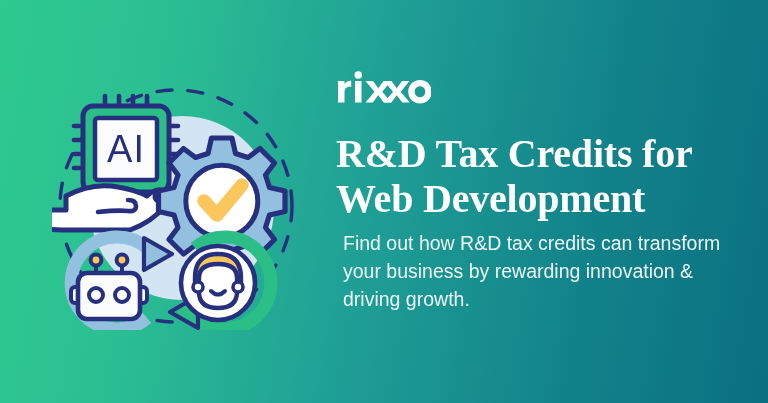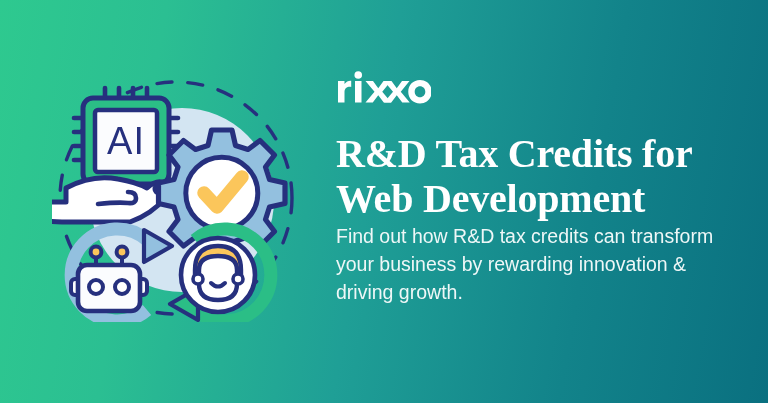--- a/index.html
+++ b/index.html
@@ -13,21 +13,21 @@
     height: 403px;
     overflow: hidden;
     background: linear-gradient(100deg, #2ec98f 0%, #2bbf92 20%, #1f9f96 48%, #12838a 75%, #0a7080 100%);
     font-family: "Liberation Sans", sans-serif;
   }
 
   
   #illustration {
     position: absolute;
     left: 52px;
-    top: 74px;
+    top: 82px;
     width: 248px;
     height: 248px;
   }
   #illustration svg { display: block; width: 100%; height: 100%; }
 
   
   #content {
     position: absolute;
     left: 336px;
     top: 70px;
@@ -48,21 +48,21 @@
     letter-spacing: -0.2px;
     margin: 0 0 0 0;
     max-width: 390px;
   }
   #subheadline {
     font-family: "Liberation Sans", sans-serif;
     font-weight: 400;
     font-size: 19.5px;
     line-height: 1.45;
     color: #eef7f7;
-    margin: 0;
+    margin: 7px;
     max-width: 390px;
   }
 </style>
 </head>
 <body>
 
 <div id="banner">
 
   <div id="illustration">
     <svg viewBox="0 0 248 248" xmlns="http://www.w3.org/2000/svg">

